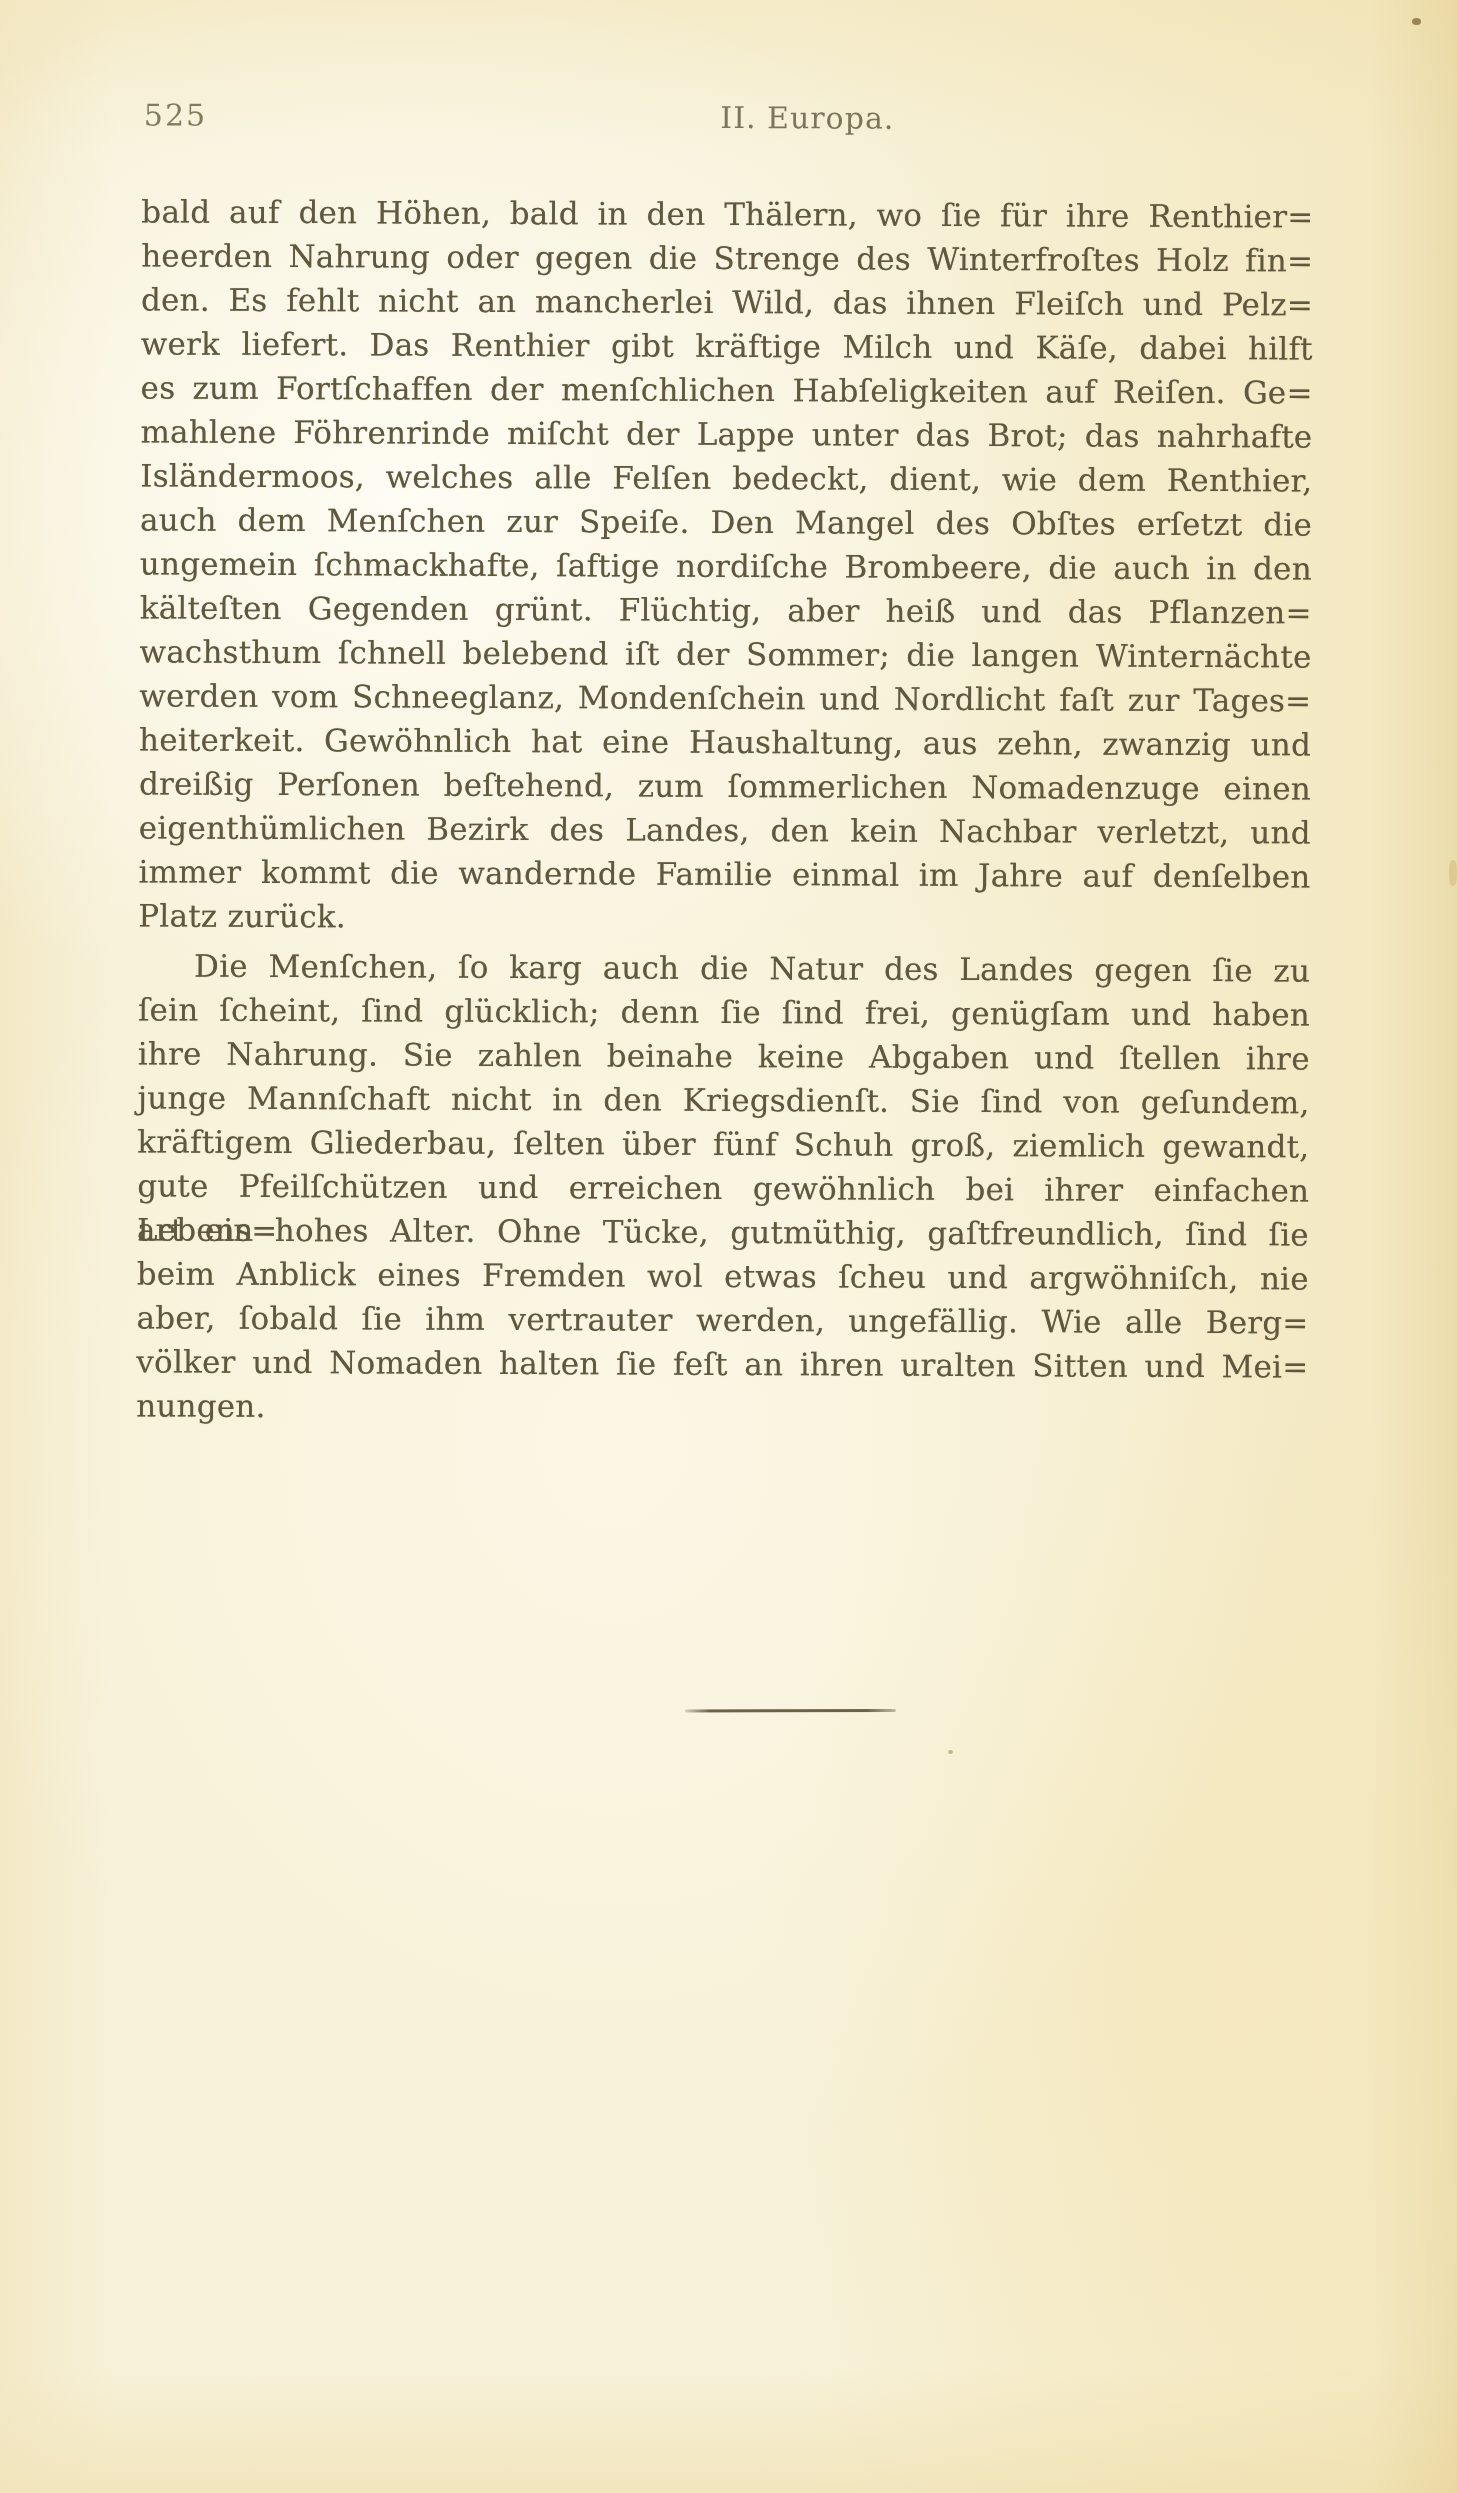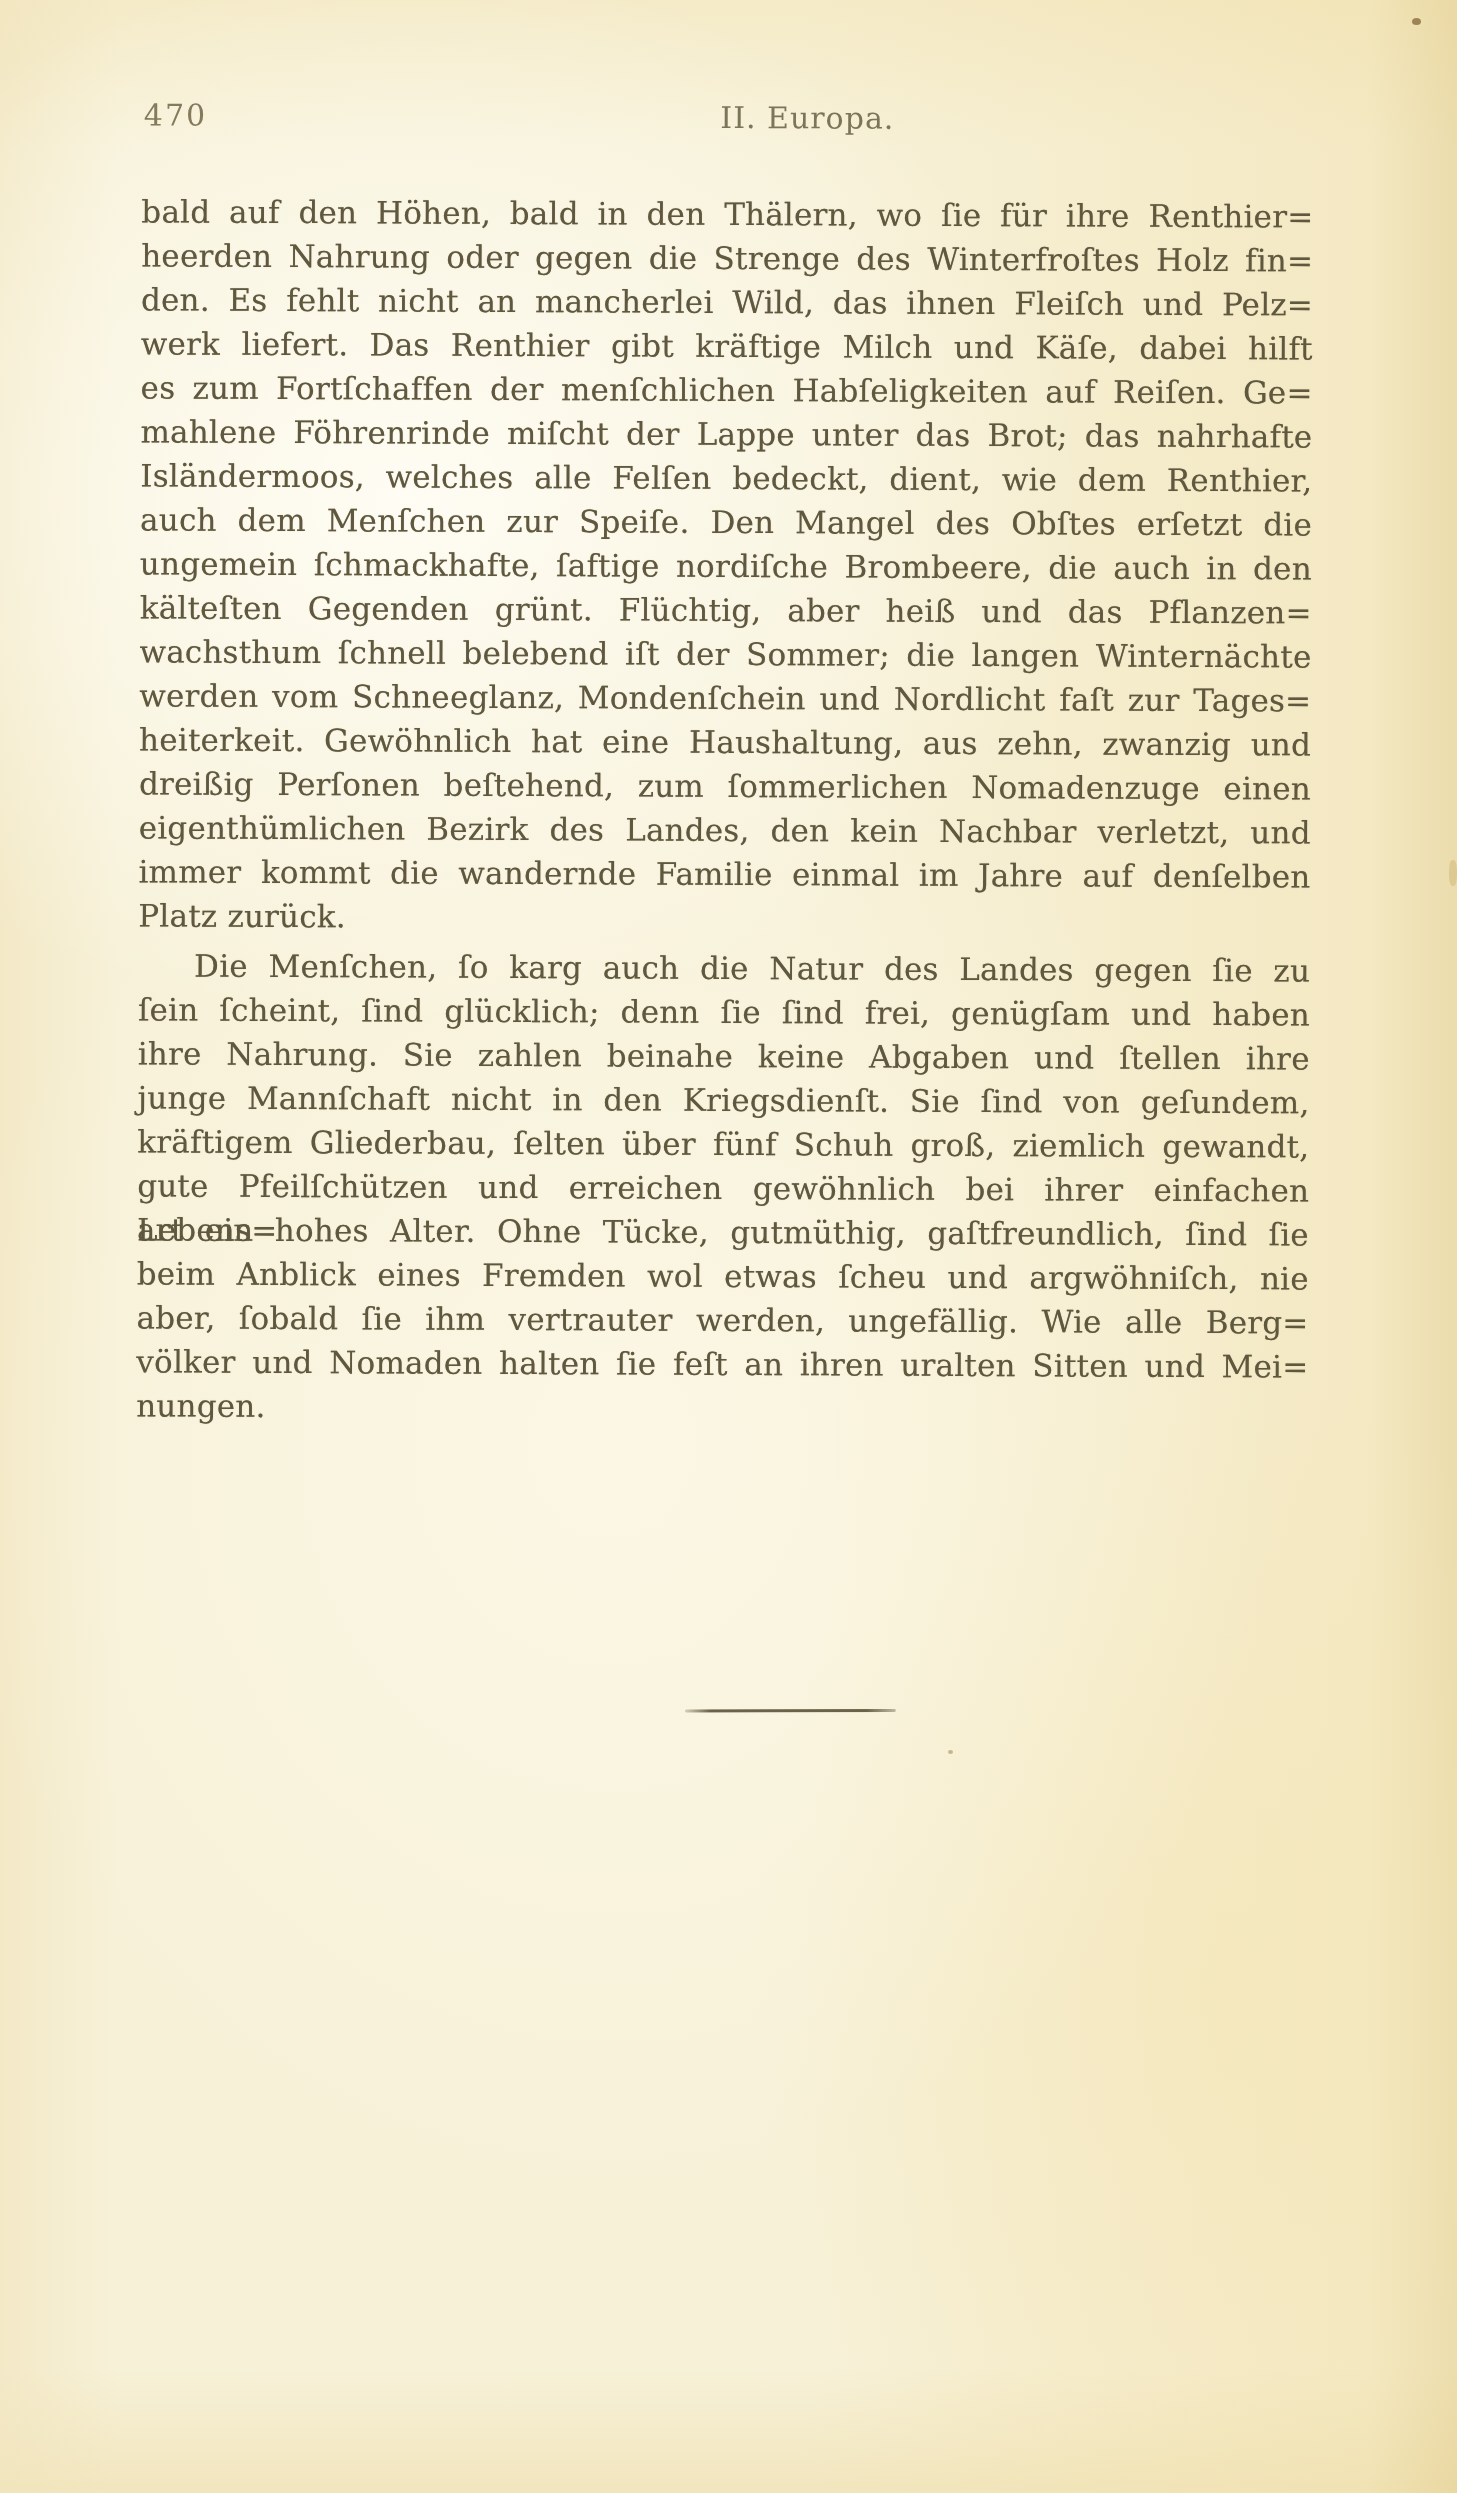--- a/index.html
+++ b/index.html
@@ -45,21 +45,21 @@
   .speck2{left:948px;top:1750px;width:5px;height:4px;background:#9a854f;opacity:.55;}
   .speck3{left:1449px;top:860px;width:8px;height:26px;border-radius:40%;background:#d9c188;opacity:.7;}
 </style>
 </head>
 <body>
 
 <div class="page">
   <div class="content-rotate">
 
     <div class="runhead-row">
-      <span class="pagenum">470</span>
+      <span class="pagenum">525</span>
       <span class="runhead">II. Europa.</span>
     </div>
 
     <div class="textblock">
       <div class="para">
           <div class="line">bald auf den Höhen, bald in den Thälern, wo ſie für ihre Renthier=</div>
           <div class="line">heerden Nahrung oder gegen die Strenge des Winterfroſtes Holz fin=</div>
           <div class="line">den. Es fehlt nicht an mancherlei Wild, das ihnen Fleiſch und Pelz=</div>
           <div class="line">werk liefert. Das Renthier gibt kräftige Milch und Käſe, dabei hilft</div>
           <div class="line">es zum Fortſchaffen der menſchlichen Habſeligkeiten auf Reiſen. Ge=</div>

